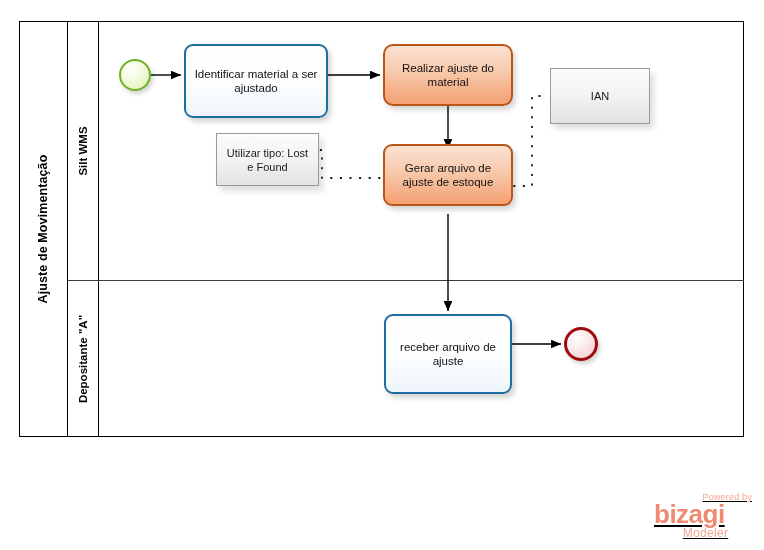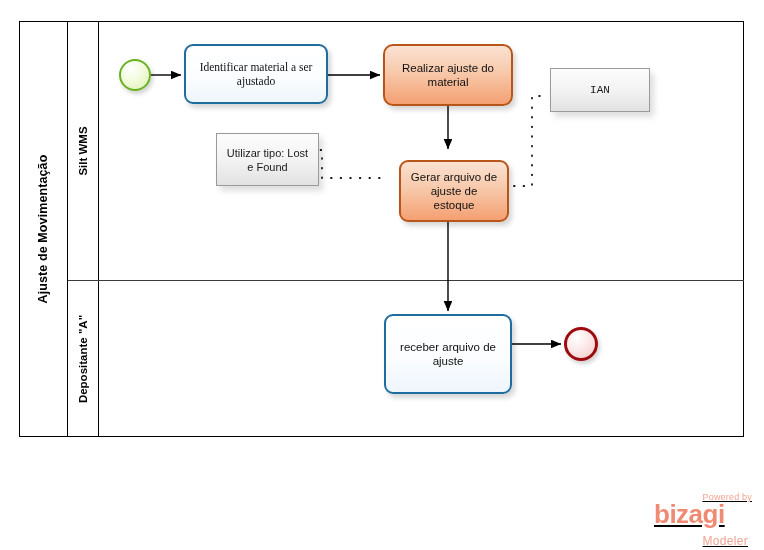--- a/index.html
+++ b/index.html
@@ -119,43 +119,43 @@
   }
   .task.blue {
     border: 2px solid #1f6d9e;
     background: linear-gradient(to bottom, #ffffff 0%, #fbfdff 55%, #eef5fb 100%);
   }
   .task.orange {
     border: 2px solid #b8561a;
     background: linear-gradient(to bottom, #fbe2d2 0%, #f7c9ab 45%, #f4a072 100%);
   }
 
-  #task-identificar { left: 184px; top: 44px;  width: 144px; height: 60px; font-family: Liberation Serif, serif; }
+  #task-identificar { left: 184px; top: 44px;  width: 144px; height: 74px; }
   #task-realizar    { left: 383px; top: 44px;  width: 130px; height: 62px; border-radius: 10px; }
-  #task-gerar       { left: 383px; top: 160px; width: 110px; height: 62px; margin-left: 16px; }
+  #task-gerar       { left: 383px; top: 144px; width: 130px; height: 62px; }
   #task-receber     { left: 384px; top: 314px; width: 128px; height: 80px; }
 
   
   .annotation {
     position: absolute;
     box-sizing: border-box;
     border: 1.2px solid #9a9a9a;
     background: linear-gradient(to bottom, #fcfcfc 0%, #f3f3f3 50%, #e2e2e2 100%);
     display: flex;
     align-items: center;
     justify-content: center;
     text-align: center;
     font-size: 11px;
     line-height: 14px;
     color: #1a1a1a;
     padding: 3px 6px;
     box-shadow: 4px 5px 6px rgba(0,0,0,0.13);
   }
   #annot-lostfound { left: 208px; top: 133px; width: 103px; height: 53px; margin-left: 8px; }
-  #annot-ian       { left: 550px; top: 68px;  width: 100px; height: 44px; font-family: Liberation Mono, monospace; }
+  #annot-ian       { left: 550px; top: 68px;  width: 100px; height: 56px; }
 
   
   #connectors {
     position: absolute;
     left: 0; top: 0;
     width: 764px; height: 550px;
     pointer-events: none;
   }
 
   
@@ -182,23 +182,23 @@
     color: #f08a72;
     letter-spacing: -0.5px;
     margin: 0;
     text-align: left;
     padding-left: 2px;
   }
   #logo .modeler {
     font-size: 12px;
     line-height: 13px;
     color: #f0a392;
-    text-align: right;
+    text-align: center;
     padding-left: 3px;
-    margin: 8px;
+    margin: 0;
     letter-spacing: 0.3px;
   }
 </style>
 </head>
 <body>
 
 <div id="canvas">
 
   <div class="pool"></div>
 

